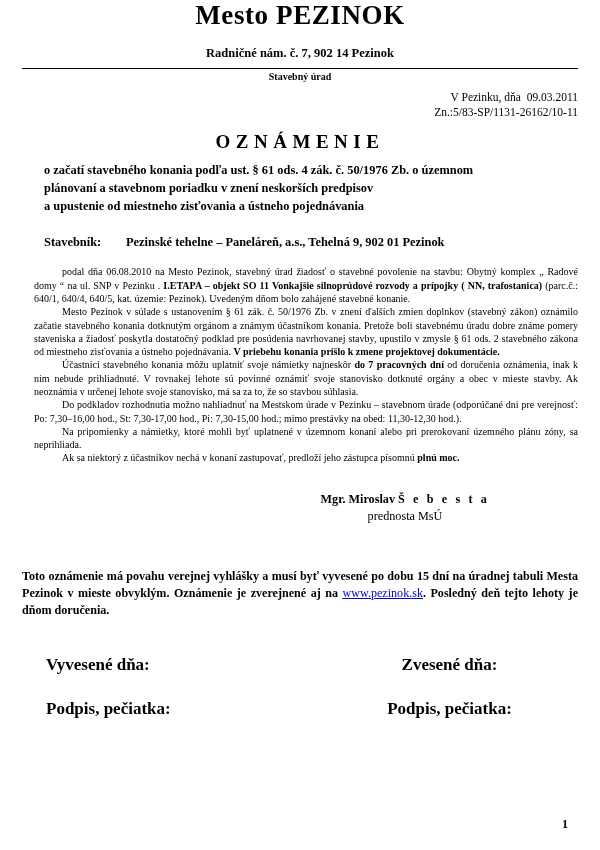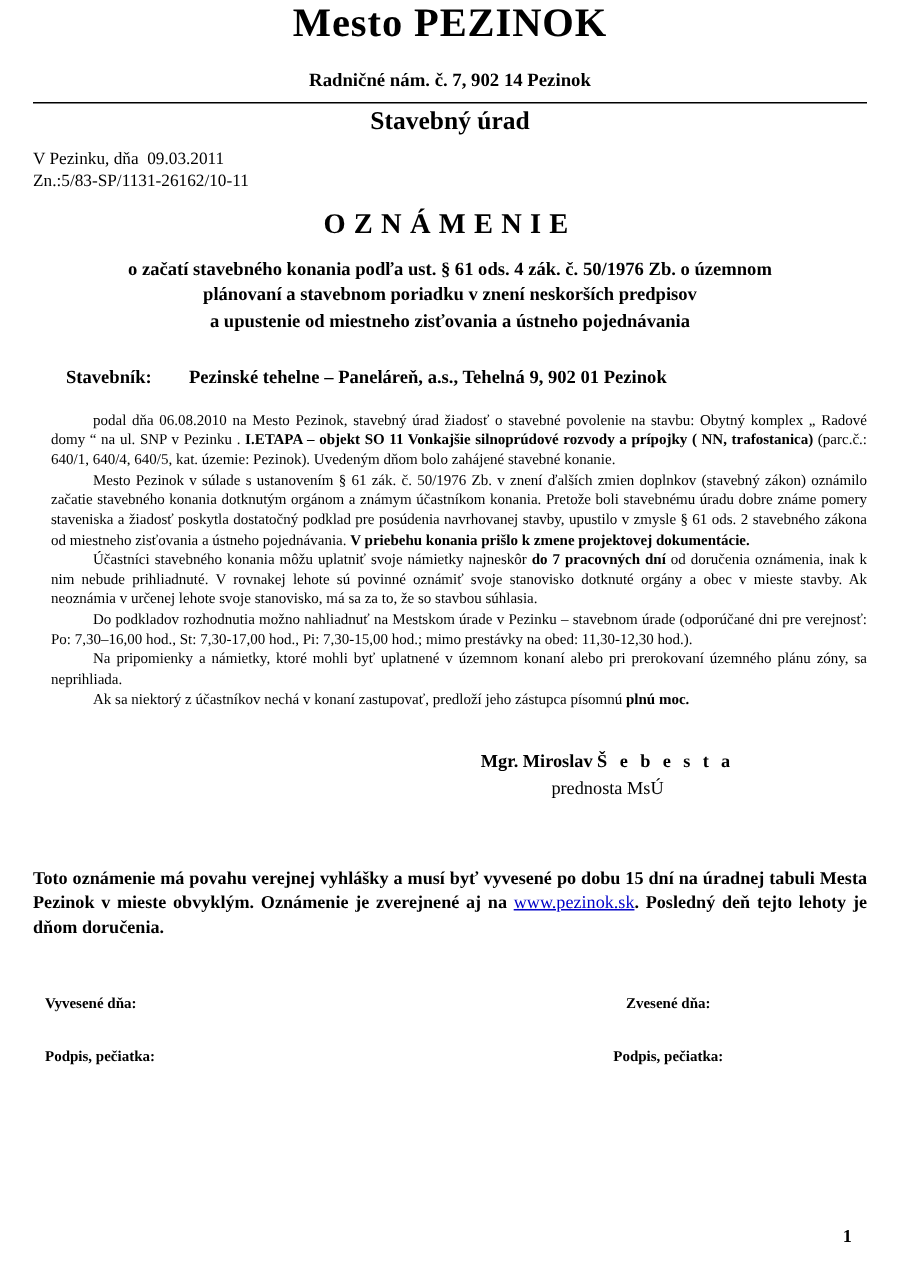--- a/index.html
+++ b/index.html
@@ -38,45 +38,45 @@
     margin-top: 16px;
     line-height: 1.2;
   }
   .rule {
     border: 0;
     border-top: 1.3px solid #000;
     margin: 7px 0 0 0;
   }
   .dept {
     text-align: center;
-    font-size: 17px;
+    font-size: 10px;
     font-weight: bold;
     margin-top: 2px;
     line-height: 1.2;
   }
 
   
   .refblock {
     margin-top: 7px;
     font-size: 11.5px;
     line-height: 1.32;
   }
-  .refblock div { white-space: pre; }
+  .refblock div { white-space: pre; text-align: right; }
 
   
   .doc-title {
     text-align: center;
     font-size: 19px;
     font-weight: bold;
     letter-spacing: 5.5px;
     margin-top: 10px;
     line-height: 1.2;
   }
   .doc-subtitle {
-    text-align: center;
+    text-align: left;
     font-size: 12.4px;
     font-weight: bold;
     line-height: 1.42;
     margin-top: 9px;
     padding: 0 22px;
   }
 
   
   .builder {
     margin-top: 19px;
@@ -124,23 +124,24 @@
   .notice p { margin: 0; }
   .weblink {
     color: #0000c8;
     text-decoration: underline;
     font-weight: normal;
   }
 
   
   .signoff {
     margin-top: 36px;
-    font-size: 10px;
+    font-size: 17px;
     font-weight: bold;
     line-height: 1.3;
+    margin-left: 16px;
   }
   .signoff-row {
     display: flex;
     margin-bottom: 22px;
   }
   .signoff-col-left  { width: 268px; padding-left: 8px; }
   .signoff-col-right { width: 268px; padding-left: 18px; text-align: center; }
 
   
   .page-number {

